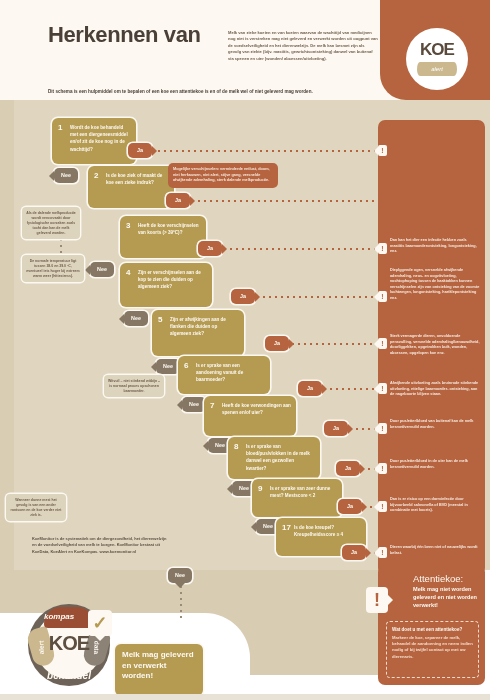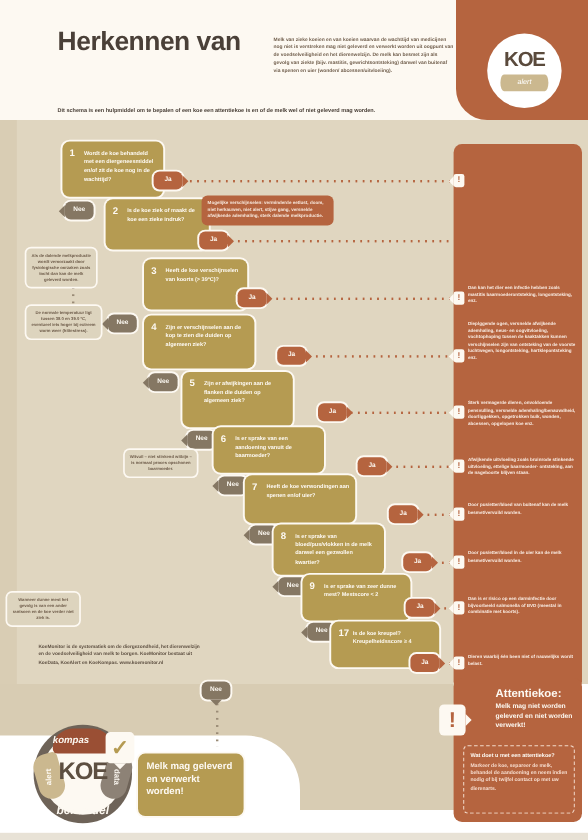--- a/index.html
+++ b/index.html
@@ -110,35 +110,35 @@
   .km-data{position:absolute;right:2px;top:24px;width:22px;height:38px;background:#8d8276;
     border-radius:4px 11px 11px 11px;transform:rotate(16deg);}
   .km-data span{display:block;font-size:6.5px;color:#fdf9f2;font-weight:bold;
     transform:rotate(75deg);margin-top:16px;text-align:center;}
   .km-koe{position:absolute;left:0;top:28px;width:82px;text-align:center;
     font-size:20px;font-weight:bold;color:#5d4f41;letter-spacing:-1px;}
   .km-monitor{position:absolute;left:0;bottom:5px;width:82px;text-align:center;
     font-size:10px;font-weight:bold;color:#fdf9f2;font-style:italic;}
 
   
-  .green-box{position:absolute;left:115px;top:628px;width:88px;height:52px;
+  .green-box{position:absolute;left:115px;top:644px;width:88px;height:52px;
     background:#b59b52;border-radius:6px;box-shadow:0 0 0 1.6px #fdf9f2;}
   .green-box p{margin:0;padding:6px 7px;font-size:8px;line-height:10.5px;
     font-weight:bold;color:#fdf9f2;}
   .check-badge{position:absolute;left:88px;top:610px;width:24px;height:26px;background:#fdf9f2;
     border-radius:4px;}
   .check-badge span{display:block;text-align:center;font-size:18px;line-height:26px;
     font-weight:bold;color:#b59b52;}
   .check-badge::after{content:"";position:absolute;left:50%;margin-left:-5px;bottom:-5px;
     width:0;height:0;border-left:5px solid transparent;border-right:5px solid transparent;
     border-top:5.5px solid #fdf9f2;}
 
   .att-box{position:absolute;left:378px;top:565px;width:107px;height:120px;
     background:#b5643f;border-radius:7px;}
-  .att-title{position:absolute;left:35px;top:8px;font-size:9.5px;font-weight:bold;color:#fdf9f2;}
+  .att-title{position:absolute;left:35px;top:8px;font-size:9.5px;font-weight:normal;color:#fdf9f2;}
   .att-sub{position:absolute;left:35px;top:20px;width:66px;
     font-size:5.6px;line-height:8px;font-weight:bold;color:#fdf9f2;}
   .att-excl{position:absolute;left:-12px;top:22px;width:22px;height:26px;background:#fdf9f2;
     border-radius:4px;}
   .att-excl span{display:block;text-align:center;font-size:18px;line-height:26px;
     font-weight:bold;color:#b5643f;}
   .att-excl::after{content:"";position:absolute;right:-5px;top:50%;margin-top:-5px;
     width:0;height:0;border-top:5px solid transparent;border-bottom:5px solid transparent;
     border-left:5.5px solid #fdf9f2;}
   .att-dash{position:absolute;left:8px;top:56px;width:91px;height:55px;

